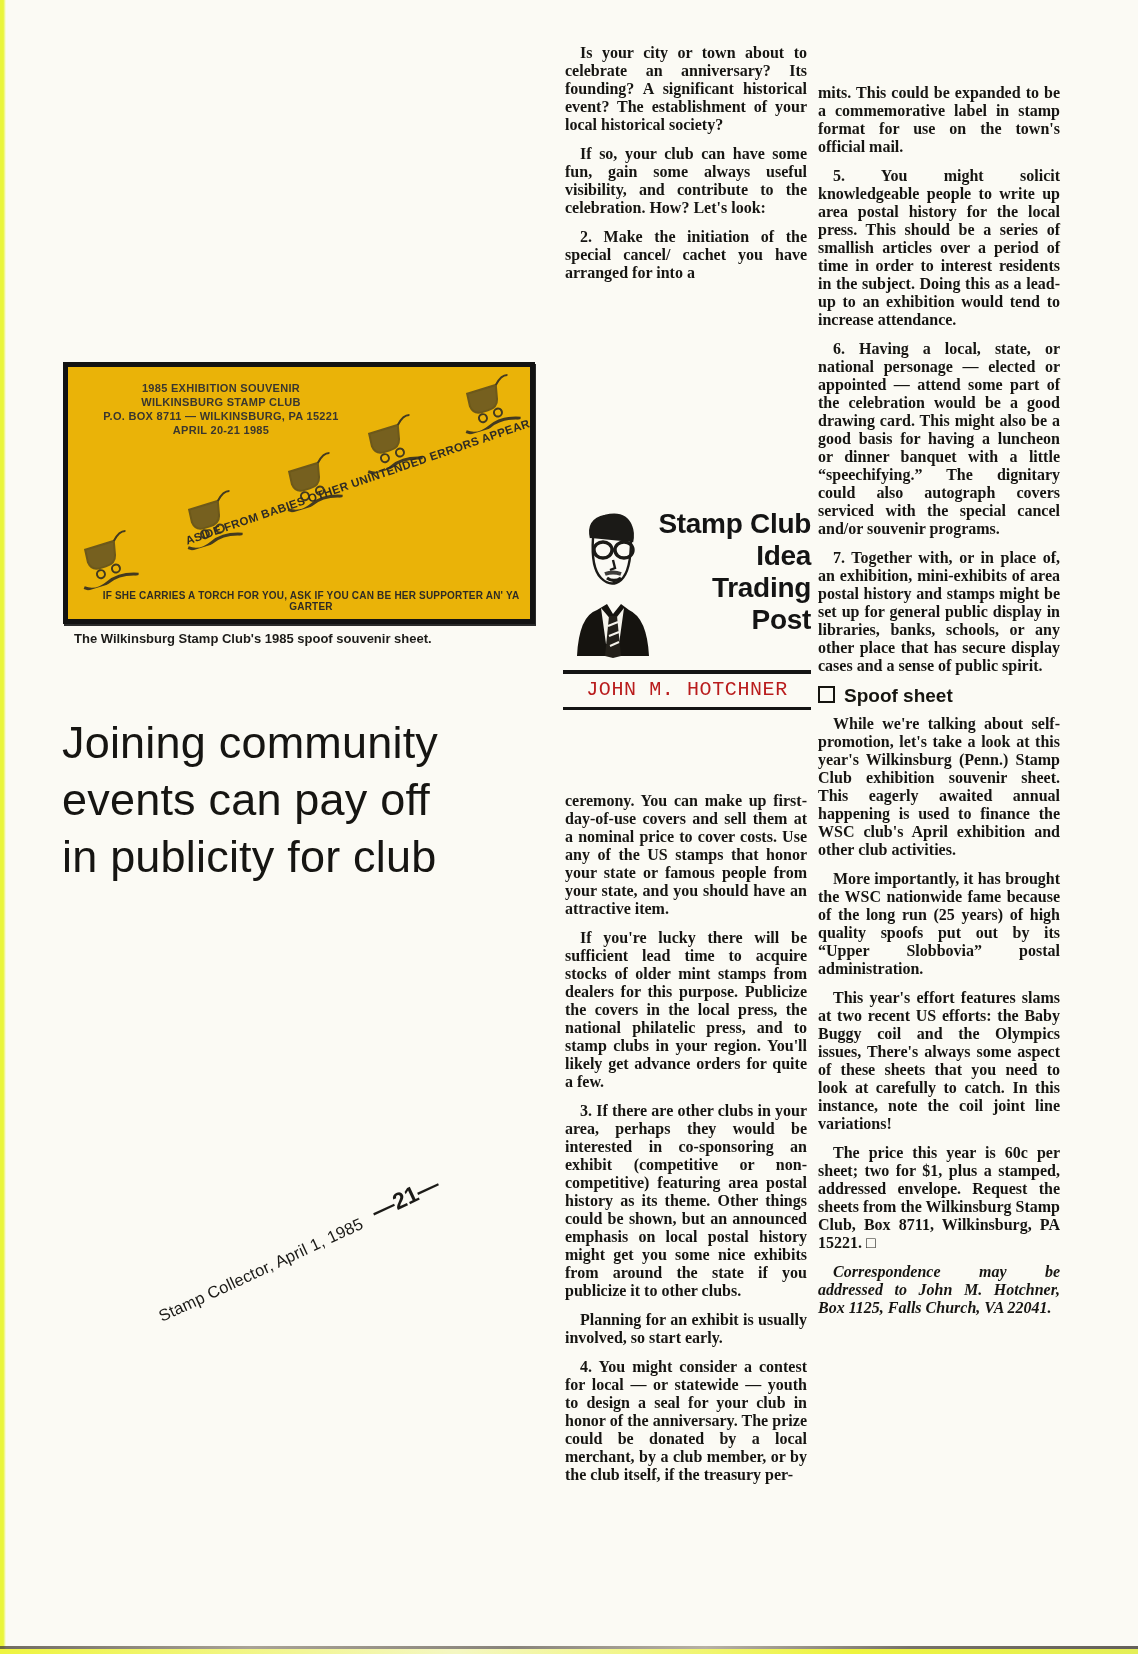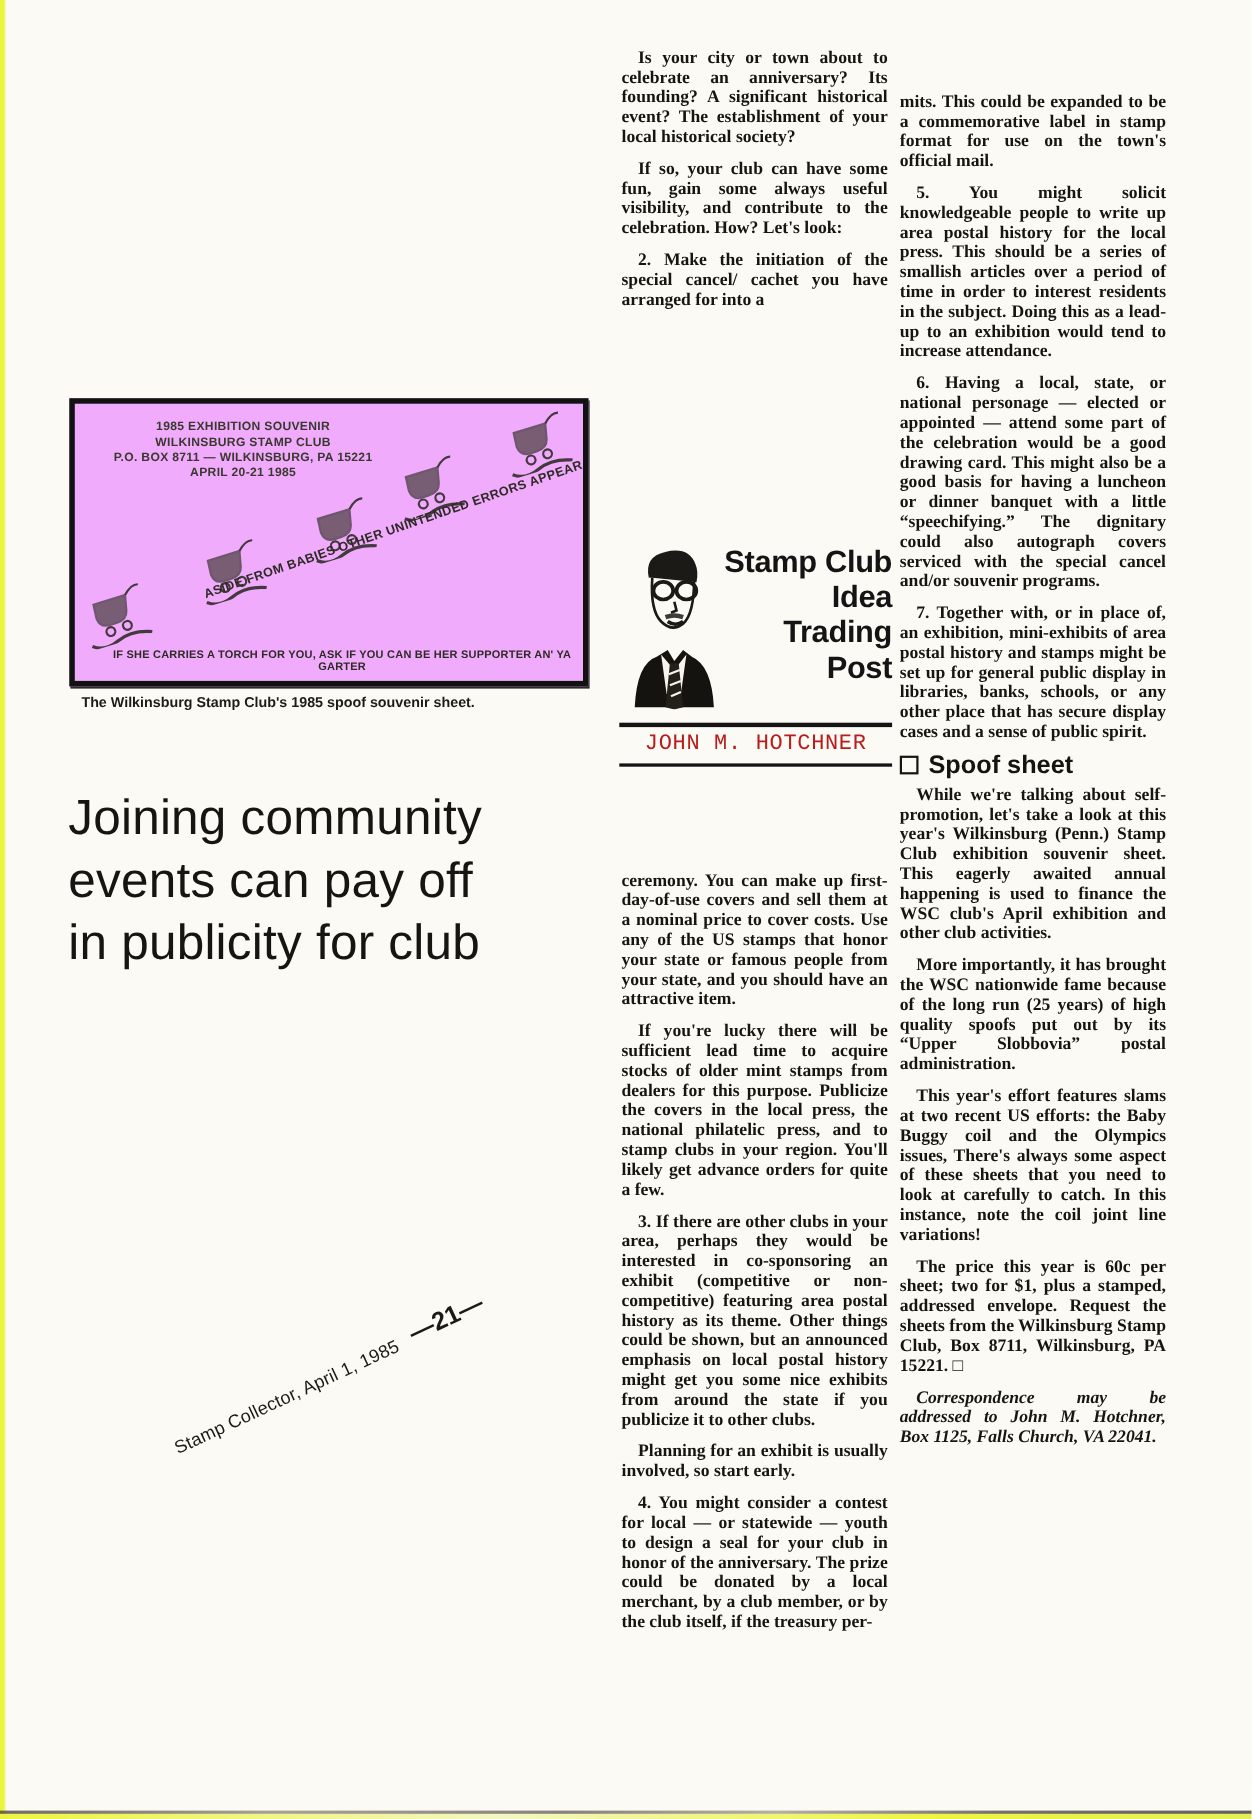--- a/index.html
+++ b/index.html
@@ -24,21 +24,21 @@
   }
   .edge-bottom-strip{
     position:absolute;left:0;bottom:0;width:1138px;height:5px;
     background:linear-gradient(90deg,#eef43e,#f4f7c2 40%,#eef43e 75%,#e4ef58);
   }
 
   
   .sheetbox{
     position:absolute;left:63px;top:362px;width:462px;height:252px;
     border:5px solid #121212;
-    background:#f0abfc;
+    background:#eab308;
     box-shadow:1px 2px 0 #2a2a2a;
   }
   .sheet-inner{position:relative;width:100%;height:100%;overflow:hidden;}
   .sheet-header{
     position:absolute;left:28px;top:14px;width:250px;
     text-align:center;
     font-family:"Liberation Sans", sans-serif;
     font-weight:bold;font-size:11px;line-height:14px;color:#3a372f;
     letter-spacing:.3px;
   }
@@ -95,40 +95,40 @@
     font-size:16px;line-height:18px;
     font-weight:bold;
     text-align:justify;
     text-indent:15px;
   }
   .para.cont{text-indent:0;margin-top:40px;}
   .para.italic{font-style:italic;font-weight:bold;}
 
   
   .logo{position:absolute;left:563px;top:487px;width:248px;}
-  .logo-row{position:relative;height:168px;}
+  .logo-row{position:relative;height:168px;margin-top:13px;}
   .portrait{position:absolute;left:8px;top:8px;}
   .logo-titles{
     position:absolute;right:0;top:8px;width:160px;
     text-align:right;
     font-family:"Liberation Sans", sans-serif;
     font-weight:bold;font-size:28px;line-height:32px;color:#141414;
     letter-spacing:-.3px;
   }
   .logo-rule{height:4px;background:#141414;margin:2px 0 3px 0;}
   .logo-rule.thin{height:3px;margin-top:4px;}
   .logo-byline{
     font-family:Liberation Mono, monospace;
     font-size:20px;letter-spacing:.6px;color:#b91c1c;
     text-align:center;padding:1px 0 2px 0;
   }
 
   .spoof-head{
     font-family:"Liberation Sans", sans-serif;
-    font-weight:bold;font-size:23px;color:#15140f;
+    font-weight:bold;font-size:19px;color:#15140f;
     margin:6px 0 10px 0;text-indent:0;
   }
   .spoof-head .box-glyph{
     display:inline-block;width:13px;height:13px;border:2px solid #15140f;
     margin-right:9px;vertical-align:-1px;
   }
 </style>
 </head>
 <body>
 

